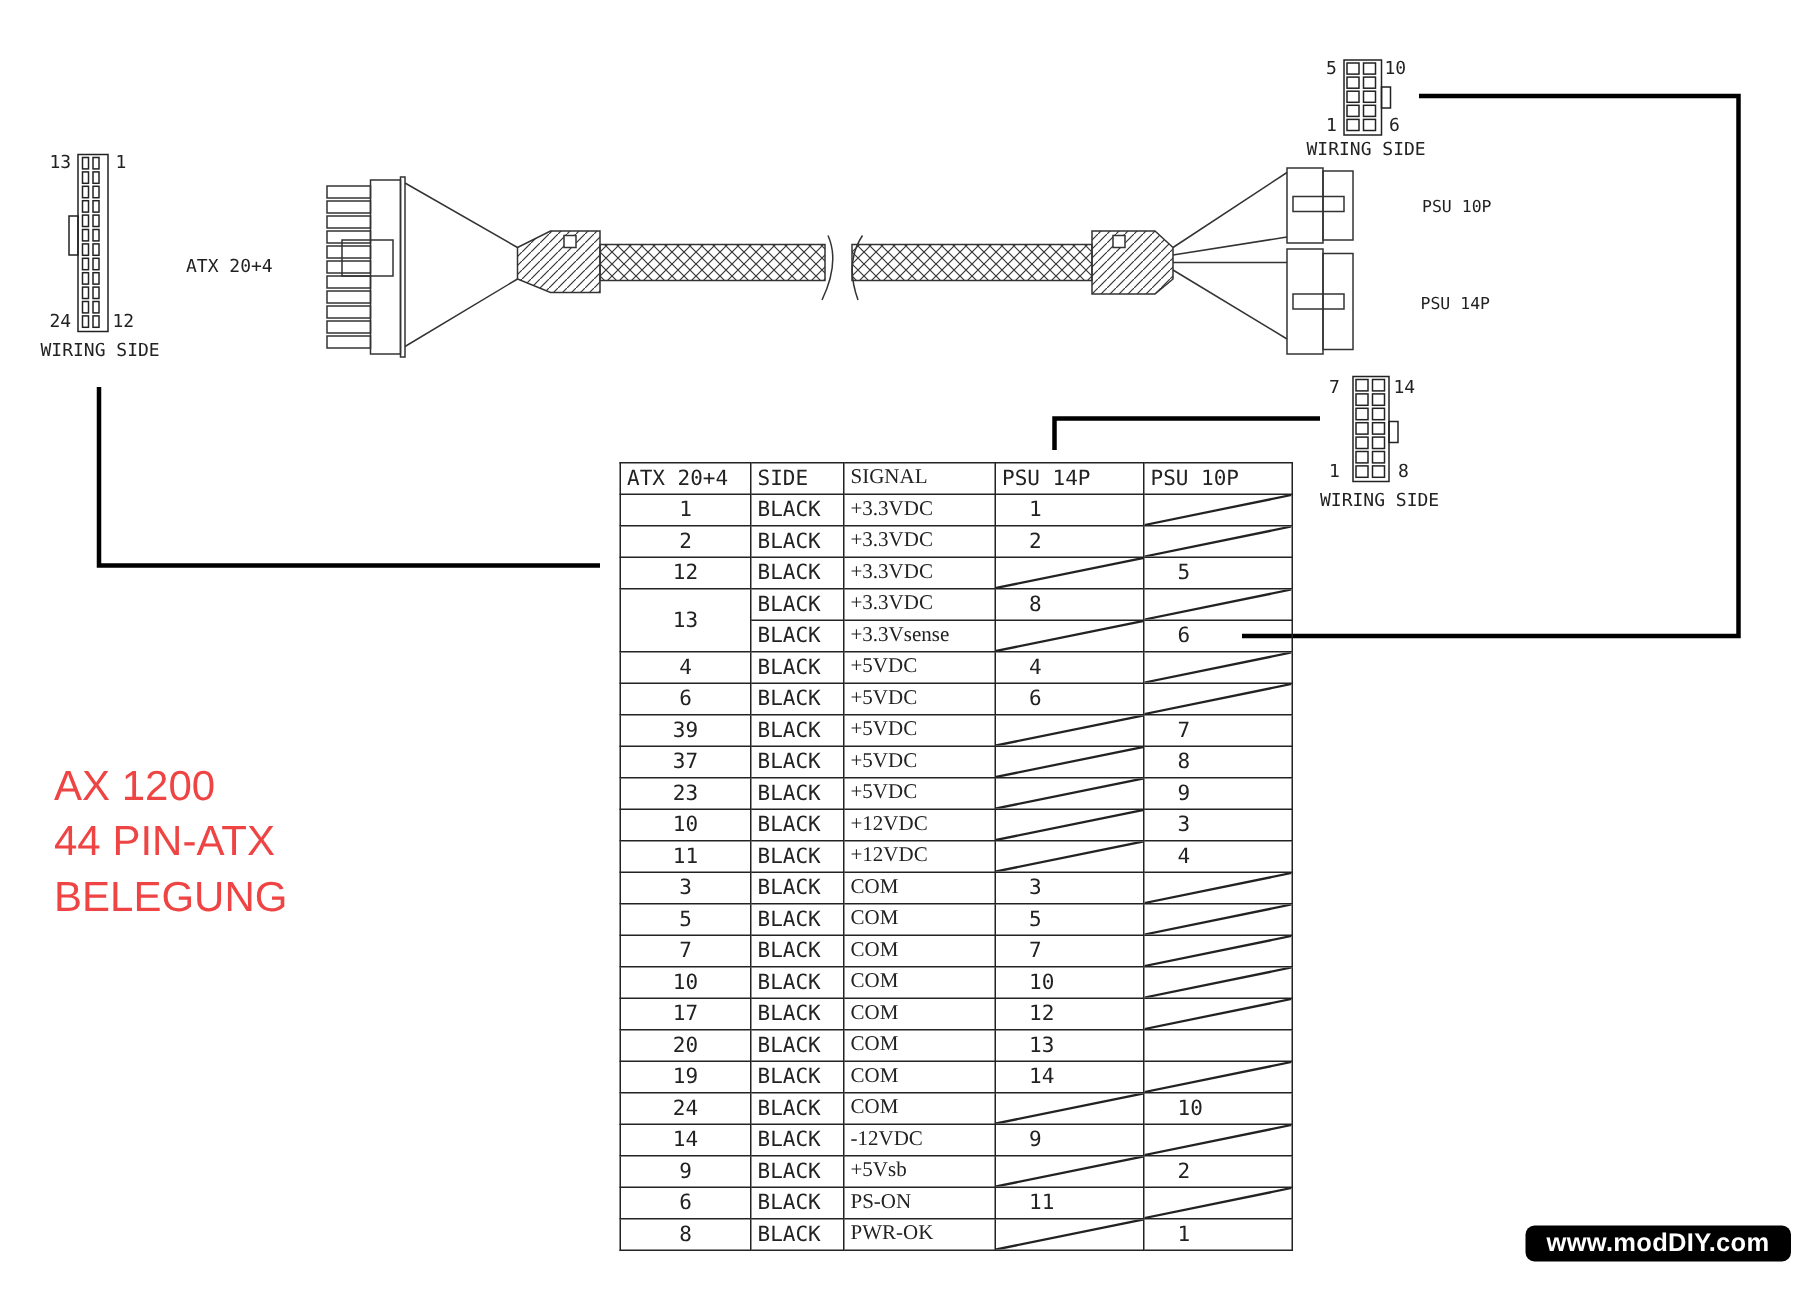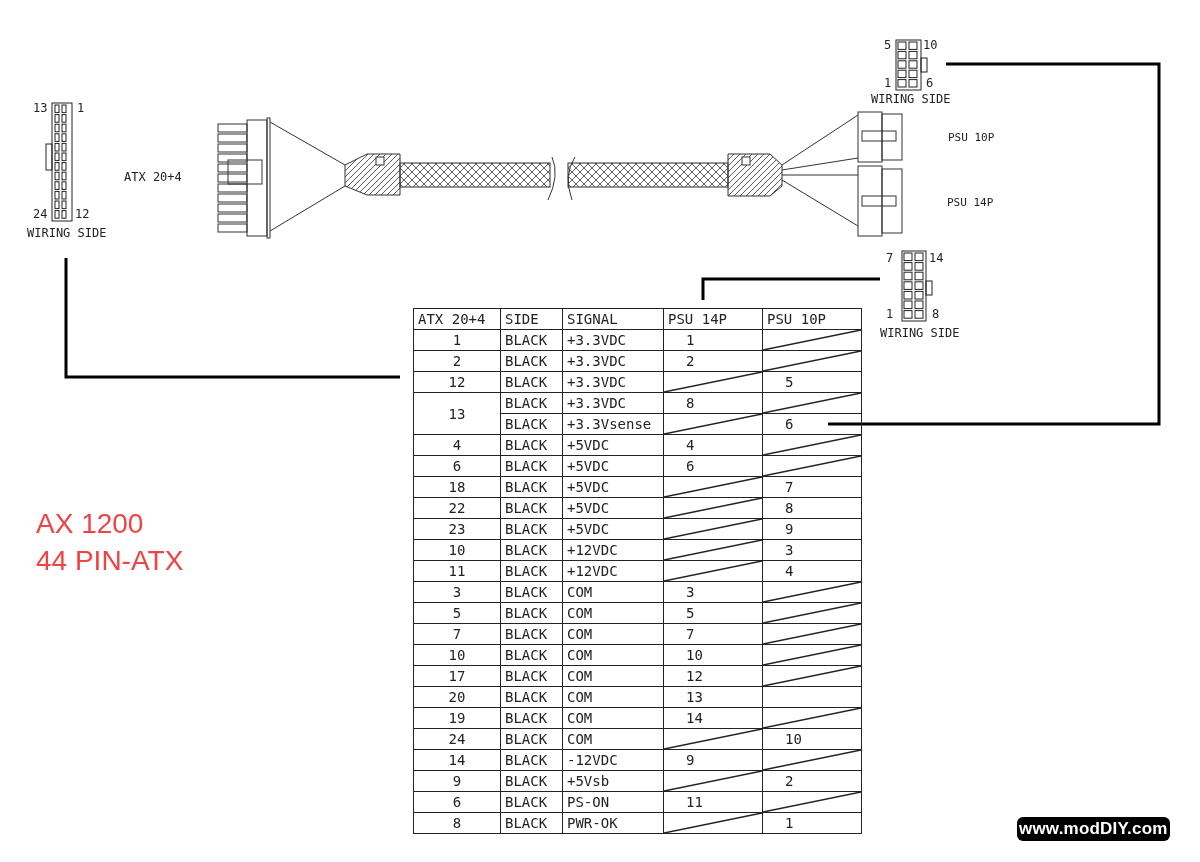--- a/index.html
+++ b/index.html
@@ -6,26 +6,26 @@
   body { width:1200px; height:862px; position:relative; overflow:hidden; font-family:"DejaVu Sans", sans-serif; color:#111; }
   .abs { position:absolute; }
   .cad { font-family:"DejaVu Sans Mono", monospace; font-size:12px; color:#222; }
   #drawing { position:absolute; left:0; top:0; }
   .title-block { position:absolute; left:36px; top:505px; font-family:"Liberation Sans", sans-serif; font-size:28px; line-height:37px; color:#ef4444; }
   .pin-table { position:absolute; left:413px; top:308px; border-collapse:collapse; font-family:"DejaVu Sans Mono", monospace; font-size:14px; color:#222; }
   .pin-table td, .pin-table th { border:1.5px solid #222; height:20px; padding:0 4px; font-weight:normal; white-space:nowrap; position:relative; }
   .pin-table th { text-align:left; }
   .c0 { width:78px; text-align:center; }
   .c1 { width:53px; }
-  .c2 { width:92px; }
+  .c2 { width:92px;font-family:Liberation Serif, serif; }
   .c3 { width:72px; }
   .c4 { width:72px; }
   .num { padding-left:22px !important; }
   .slash { position:absolute; left:0; top:0; width:100%; height:100%; }
-  .watermark { position:absolute; left:1017px; top:817px; background:#000; color:#fff; font-family:"Liberation Sans", sans-serif; font-weight:bold; font-size:17px; padding:2px 2px; border-radius:6px; letter-spacing:0.2px; }
+  .watermark { position:absolute; left:1017px; top:817px; background:#000; color:#fff; font-family:"Liberation Sans", sans-serif; font-weight:bold; font-size:17px; padding:2px 14px; border-radius:6px; letter-spacing:0.2px; }
 </style>
 </head>
 <body>
 
 <svg id="drawing" width="1200" height="862">
   <defs>
     <pattern id="braid" width="8" height="8" patternUnits="userSpaceOnUse">
       <path d="M0,0 L8,8 M8,0 L0,8" stroke="#333" stroke-width="0.8"></path>
     </pattern>
     <pattern id="hatch" width="6" height="6" patternUnits="userSpaceOnUse">
@@ -171,20 +171,21 @@
 <div class="abs cad" style="left:886px;top:251px;">7</div>
 <div class="abs cad" style="left:929px;top:251px;">14</div>
 <div class="abs cad" style="left:886px;top:307px;">1</div>
 <div class="abs cad" style="left:932px;top:307px;">8</div>
 <div class="abs cad" style="left:880px;top:326px;">WIRING SIDE</div>
 <div class="abs cad" style="left:947px;top:196px;font-size:11px;">PSU 14P</div>
 
 <div class="title-block">
   <div>AX 1200</div>
   <div>44 PIN-ATX</div>
+  <div>BELEGUNG</div>
 </div>
 
 <table class="pin-table">
   <thead>
     <tr>
       <th class="c0" style="text-align:left">ATX 20+4</th>
       <th class="c1">SIDE</th>
       <th class="c2">SIGNAL</th>
       <th class="c3">PSU 14P</th>
       <th class="c4">PSU 10P</th>
@@ -261,32 +262,32 @@
         <td class="c1">BLACK</td>
         <td class="c2">+5VDC</td>
         <td class="c3 num">6</td>
         <td class="c4 num">
           <svg class="slash" viewBox="0 0 100 100" preserveAspectRatio="none">
             <line x1="0" y1="100" x2="100" y2="0" stroke="#222" stroke-width="1.5" vector-effect="non-scaling-stroke"></line>
           </svg>
         </td>
       </tr>
       <tr>
-        <td class="c0">18</td>
+        <td class="c0">39</td>
         <td class="c1">BLACK</td>
         <td class="c2">+5VDC</td>
         <td class="c3 num">
           <svg class="slash" viewBox="0 0 100 100" preserveAspectRatio="none">
             <line x1="0" y1="100" x2="100" y2="0" stroke="#222" stroke-width="1.5" vector-effect="non-scaling-stroke"></line>
           </svg>
         </td>
         <td class="c4 num">7</td>
       </tr>
       <tr>
-        <td class="c0">22</td>
+        <td class="c0">37</td>
         <td class="c1">BLACK</td>
         <td class="c2">+5VDC</td>
         <td class="c3 num">
           <svg class="slash" viewBox="0 0 100 100" preserveAspectRatio="none">
             <line x1="0" y1="100" x2="100" y2="0" stroke="#222" stroke-width="1.5" vector-effect="non-scaling-stroke"></line>
           </svg>
         </td>
         <td class="c4 num">8</td>
       </tr>
       <tr>

